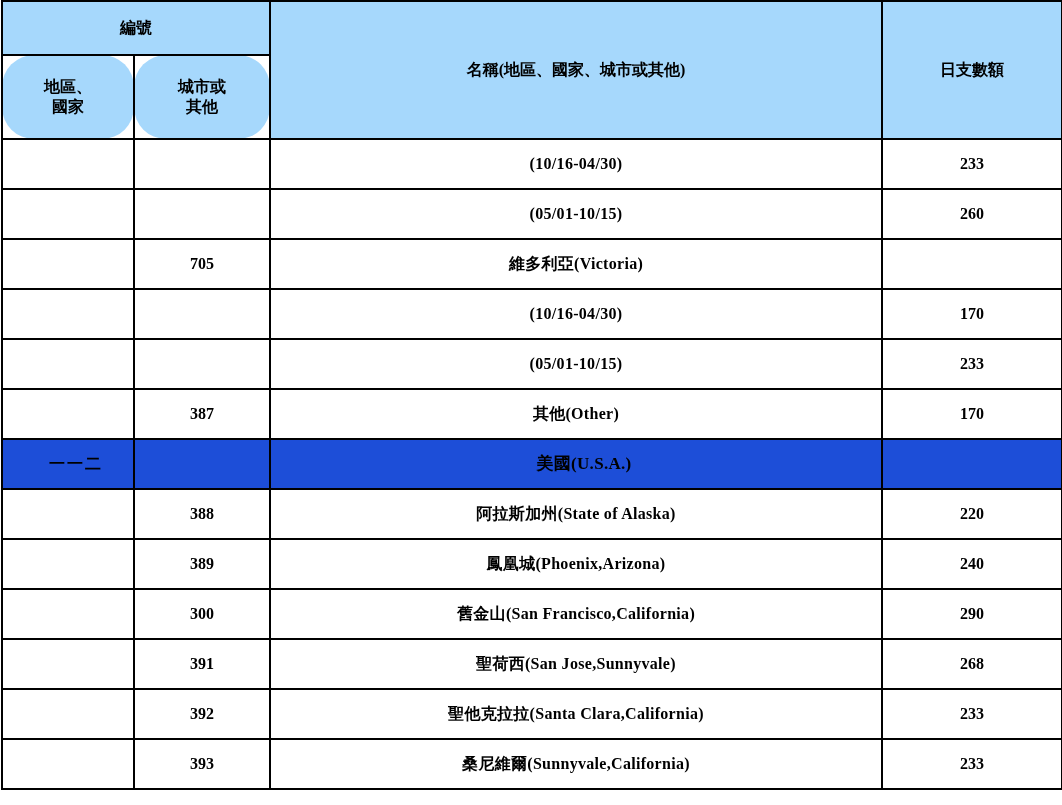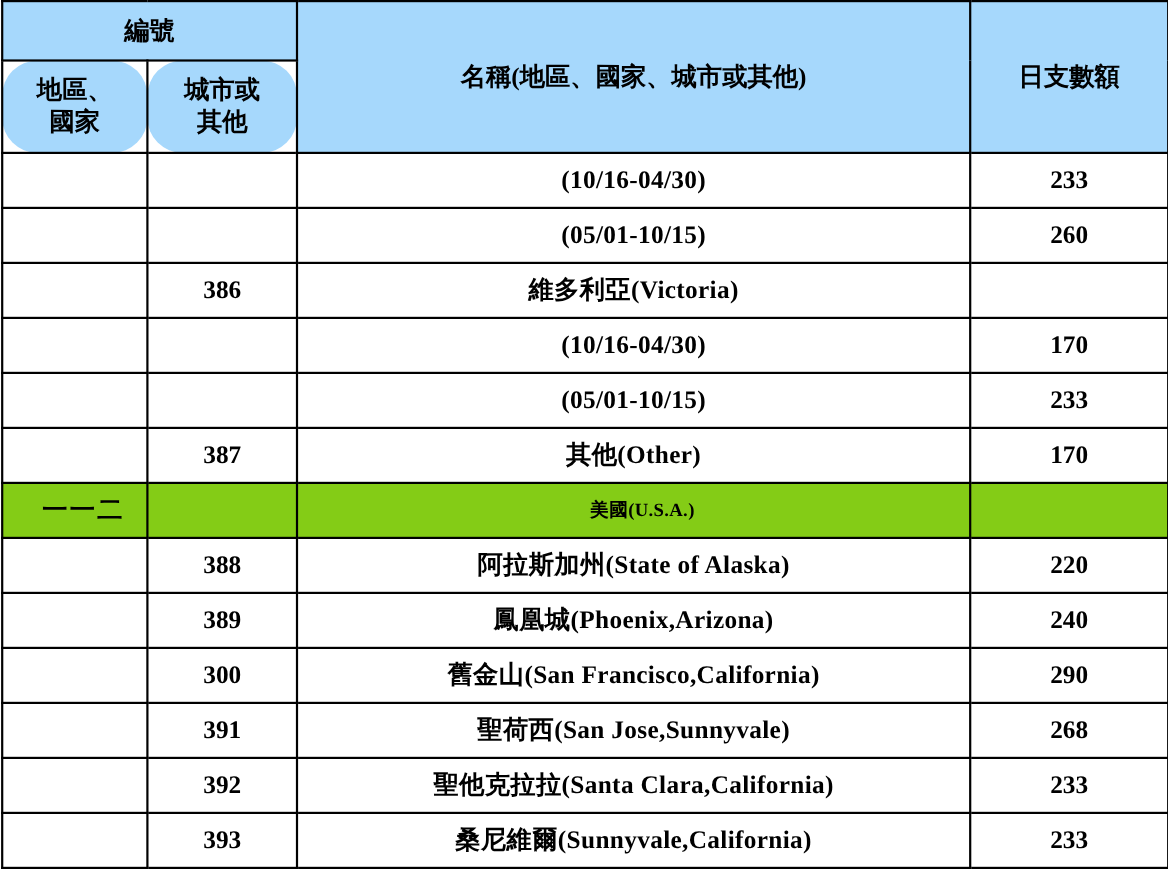--- a/index.html
+++ b/index.html
@@ -23,21 +23,21 @@
     border-collapse: collapse;
     table-layout: fixed;
     width: 1060px;
     margin: 0 1px;
   }
   table.rate-table td,
   table.rate-table th {
     border: 2px solid #000000;
     padding: 0;
     font-weight: bold;
-    font-size: 23px;
+    font-size: 16px;
     line-height: 1.25;
     vertical-align: middle;
   }
   
   col.c-area   { width: 132px; }
   col.c-city   { width: 136px; }
   col.c-name   { width: 612px; }
   col.c-amount { width: 180px; }
 
   thead th {
@@ -74,21 +74,21 @@
   }
   td.name {
     text-align: center;
     padding-left: 10px;
     letter-spacing: 0.3px;
   }
   td.amount {
     text-align: center;
   }
   tr.highlight td {
-    background: #84cc16;
+    background: #1d4ed8;
     padding-left: 16px;
   }
   tr.highlight td.name {
     font-size: 17px;
   }
   td.area {
     text-align: center;
     letter-spacing: 2px;
   }
 </style>
@@ -122,21 +122,21 @@
           <td class="amount">233</td>
         </tr>
         <tr>
           <td class="num area"></td>
           <td class="num"></td>
           <td class="name">(05/01-10/15)</td>
           <td class="amount">260</td>
         </tr>
         <tr>
           <td class="num area"></td>
-          <td class="num">386</td>
+          <td class="num">705</td>
           <td class="name">維多利亞(Victoria)</td>
           <td class="amount"></td>
         </tr>
         <tr>
           <td class="num area"></td>
           <td class="num"></td>
           <td class="name">(10/16-04/30)</td>
           <td class="amount">170</td>
         </tr>
         <tr>

